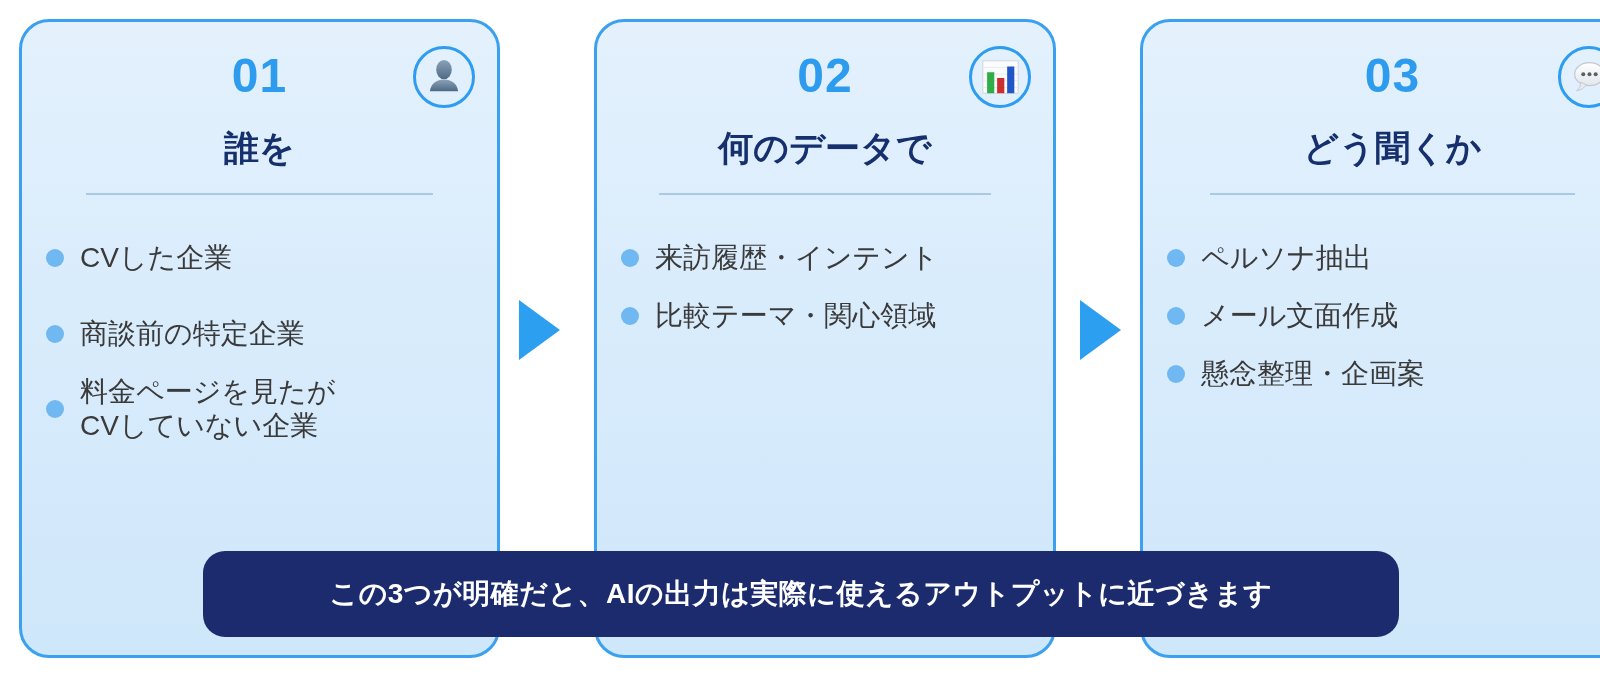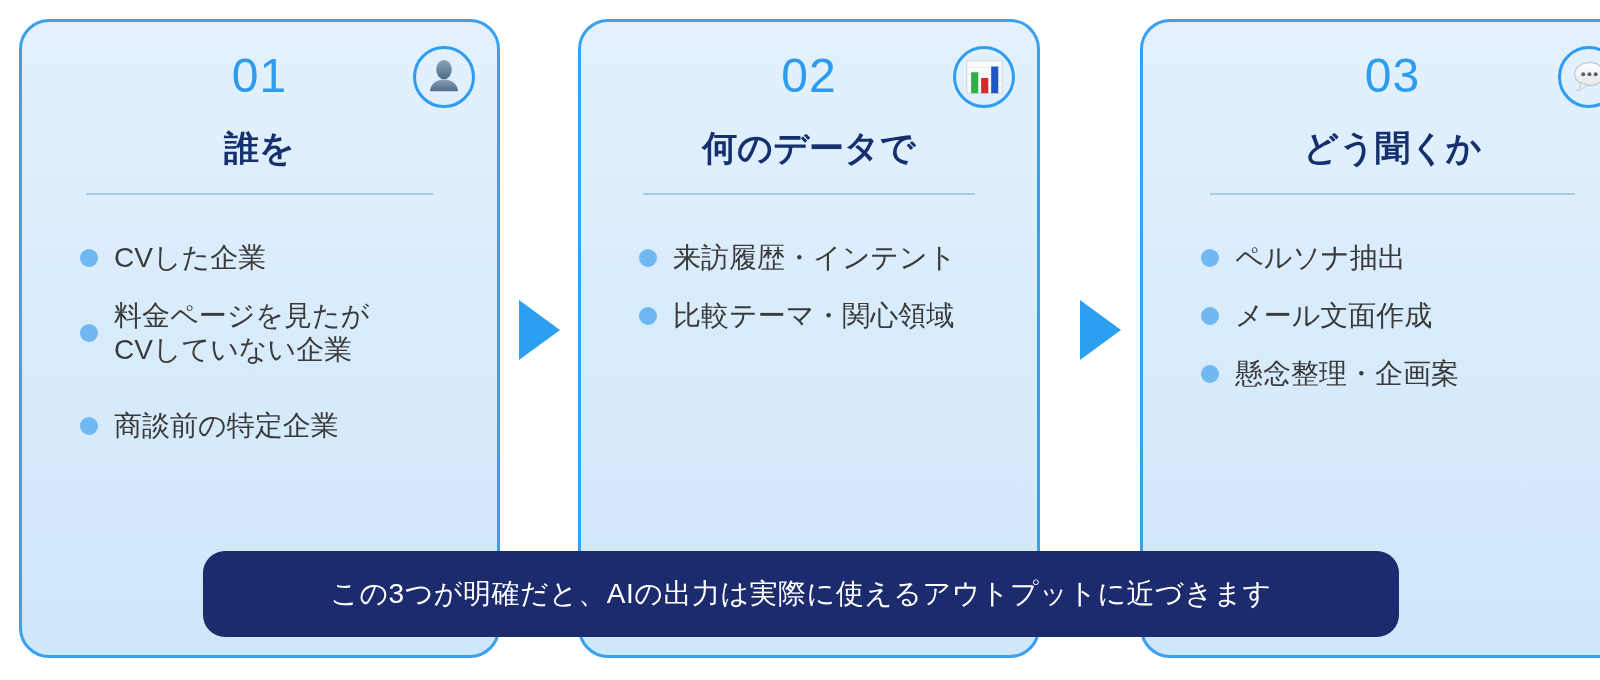--- a/index.html
+++ b/index.html
@@ -6,57 +6,57 @@
   .stage{
     position:relative;width:1600px;height:680px;background:#ffffff;overflow:hidden;
     font-family:"Liberation Sans","DejaVu Sans",sans-serif;
   }
   .card{
     position:absolute;top:19px;height:639px;box-sizing:border-box;
     border:3px solid #3ba1ef;border-radius:30px;
     background:linear-gradient(180deg,#e4f1fd 0%,#d9ecfc 45%,#cfe7fa 100%);
   }
   .card-1{left:19px;width:481px;}
-  .card-2{left:578px;width:462px;}
+  .card-2{left:594px;width:462px;}
   .card-3{left:1140px;width:505px;}
   .icon-badge{
     position:absolute;top:24px;right:22px;width:56px;height:56px;
     border:3px solid #2e9cf0;border-radius:50%;
     display:flex;align-items:center;justify-content:center;
   }
   .card-number{
-    margin-top:30px;text-align:center;font-size:48px;font-weight:400;
+    margin-top:30px;text-align:center;font-size:48px;font-weight:700;
     line-height:1;color:#2d9cee;letter-spacing:1px;
   }
   .card-title{
     margin:28px 0 0 0;text-align:center;font-size:35px;font-weight:700;
     line-height:1.15;color:#16306e;
   }
   .divider{margin:25px auto 0;width:73%;border-top:2px solid #a9c9e6;}
-  .items{list-style:none;margin:46px 0 0 0;padding:0 20px 0 58px;display:flex;flex-direction:column;}
+  .items{list-style:none;margin:46px 0 0 0;padding:0 20px 0 24px;display:flex;flex-direction:column;}
   .card-1 .items{gap:24px;}
   .card-2 .items,.card-3 .items{gap:24px;}
   .item{display:flex;align-items:center;gap:16px;}
   .card-1 .item-3{margin-top:18px;}
   .dot{width:18px;height:18px;border-radius:50%;background:#70b8f1;flex-shrink:0;}
   .item-text{font-size:28px;color:#3a3a3a;line-height:36px;}
   .item-text .line{display:block;line-height:34px;}
   .arrow{
     position:absolute;top:300px;width:0;height:0;
     border-top:30px solid transparent;border-bottom:30px solid transparent;
     border-left:41px solid #2d9ff1;
   }
   .arrow-1{left:519px;}
   .arrow-2{left:1080px;}
   .banner{
     position:absolute;left:203px;top:551px;width:1196px;height:86px;box-sizing:border-box;
     background:#1c2b6e;border-radius:22px;z-index:5;
     display:flex;align-items:center;justify-content:center;
   }
-  .banner-text{color:#ffffff;font-size:28px;font-weight:400;letter-spacing:0.5px;}
+  .banner-text{color:#ffffff;font-size:28px;font-weight:700;letter-spacing:0.5px;}
 </style>
 </head>
 <body>
 
 <div class="stage">
 
   <section class="card card-1">
     <div class="icon-badge">
       <svg width="42" height="42" viewBox="0 0 40 40">
         <defs>
@@ -72,32 +72,32 @@
     <div class="card-number">01</div>
     <h2 class="card-title">誰を</h2>
     <div class="divider"></div>
     <ul class="items">
       <li class="item item-1">
         <span class="dot"></span>
         <span class="item-text">
             <span class="line">CVした企業</span>
           </span>
       </li>
+      <li class="item item-3">
+        <span class="dot"></span>
+        <span class="item-text">
+            <span class="line">商談前の特定企業</span>
+          </span>
+      </li>
       <li class="item item-2">
         <span class="dot"></span>
         <span class="item-text">
           <span class="line">料金ページを見たが</span>
           <span class="line">CVしていない企業</span>
         </span>
-      </li>
-      <li class="item item-3">
-        <span class="dot"></span>
-        <span class="item-text">
-            <span class="line">商談前の特定企業</span>
-          </span>
       </li>
     </ul>
   </section>
 
   <div class="arrow arrow-1"></div>
 
   <section class="card card-2">
     <div class="icon-badge">
       <svg width="42" height="42" viewBox="0 0 44 44">
         <rect x="4" y="5" width="37" height="34" fill="#fbfcfd" stroke="#cfd4d9" stroke-width="1"></rect>

